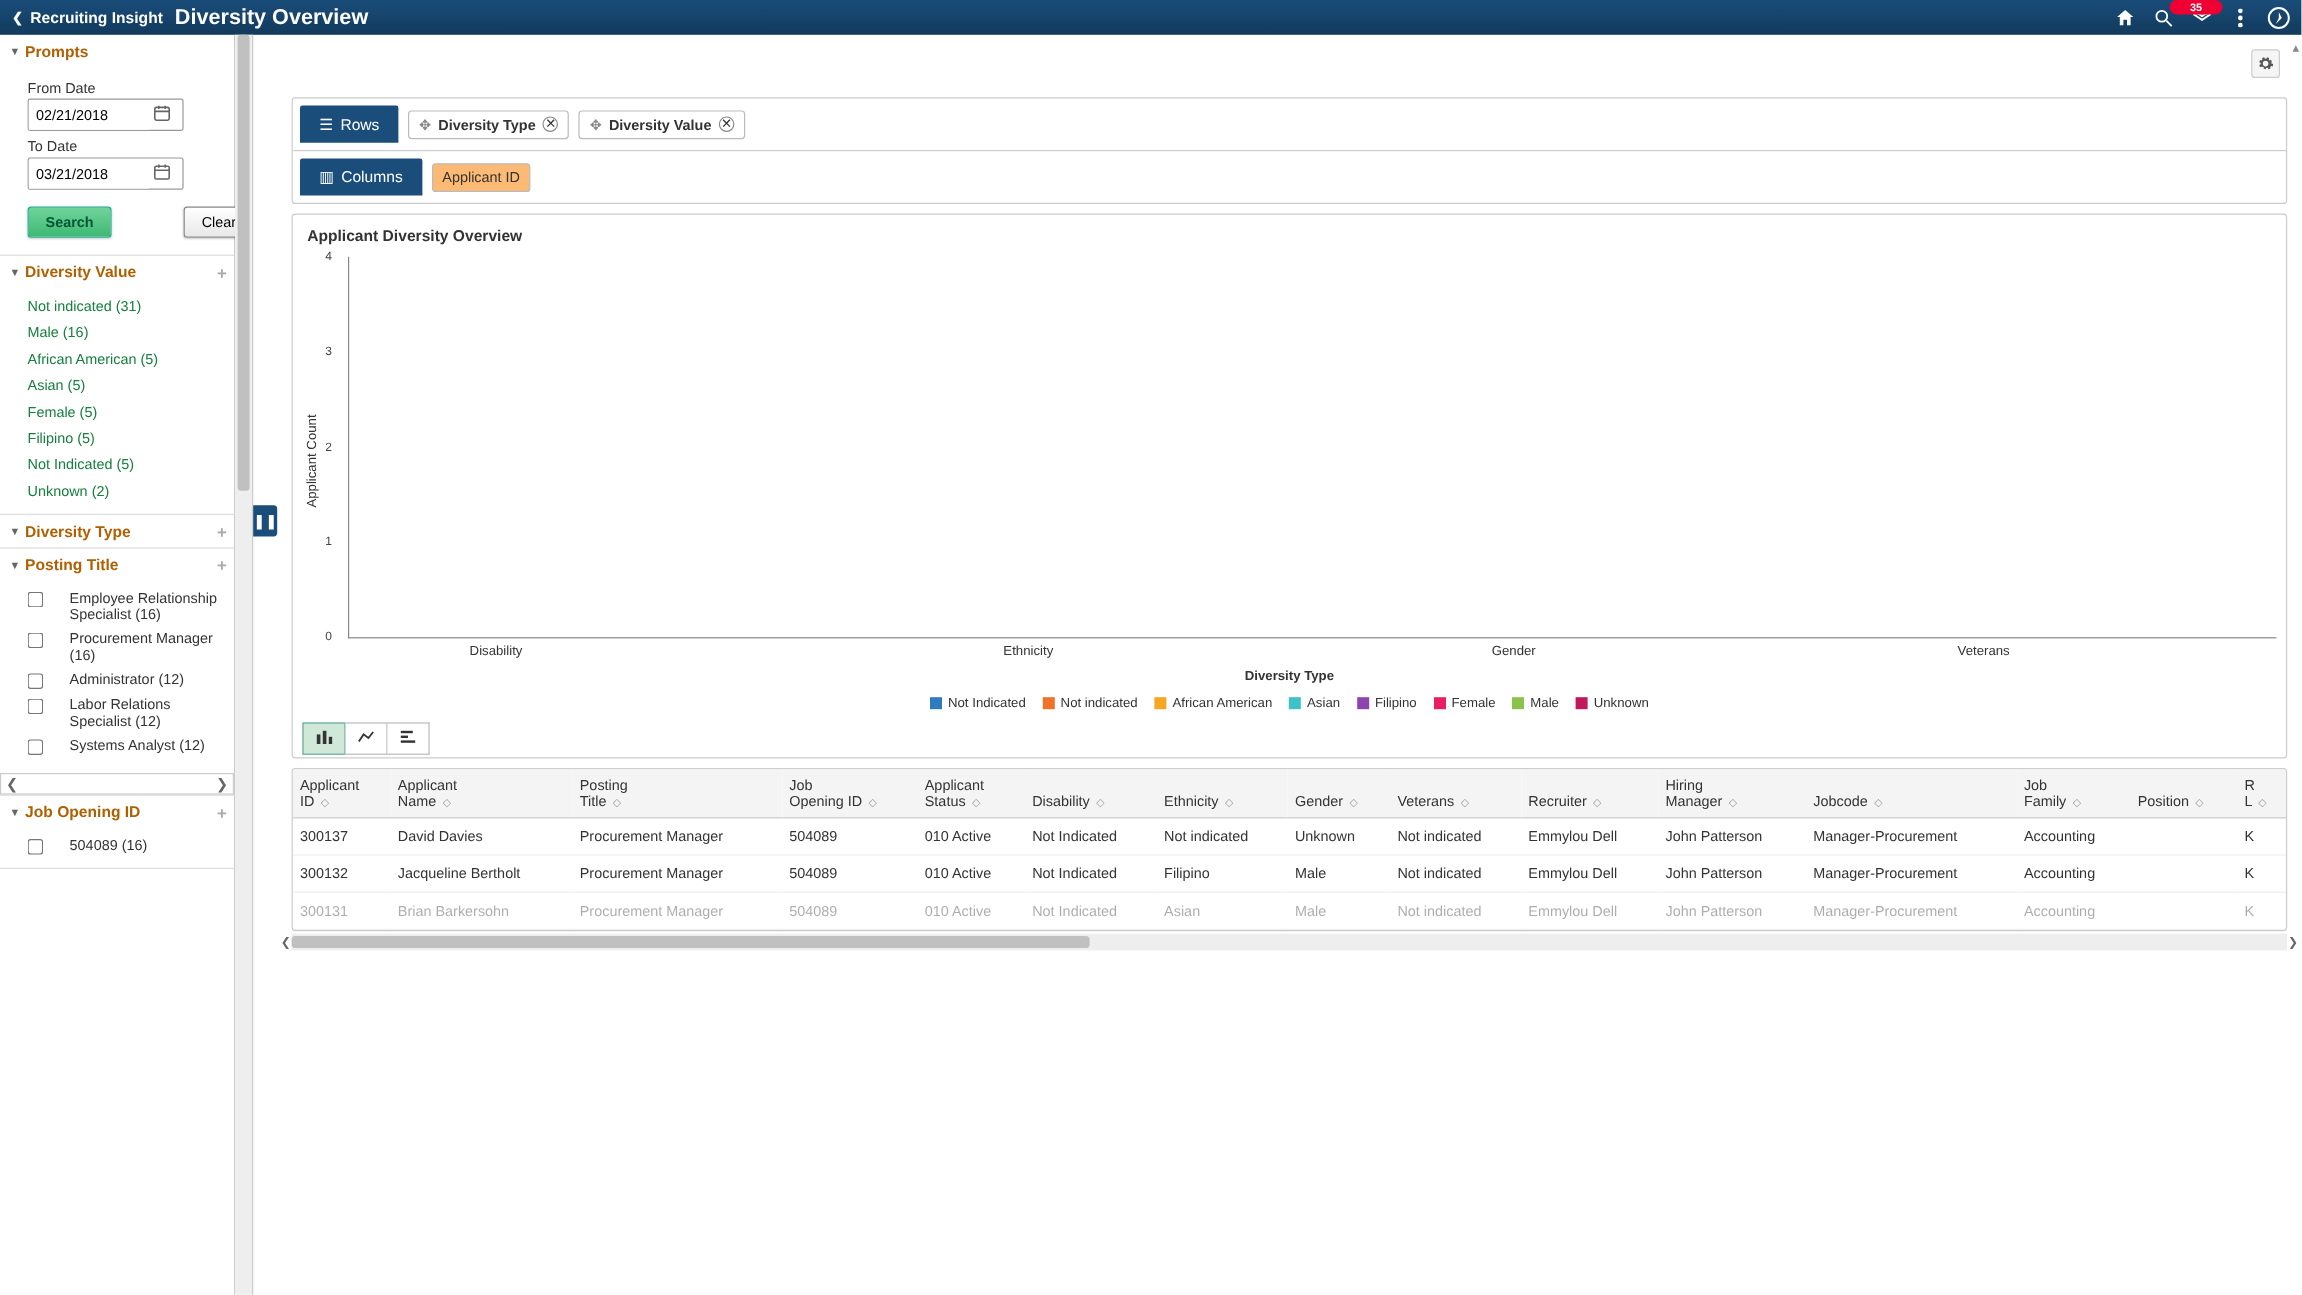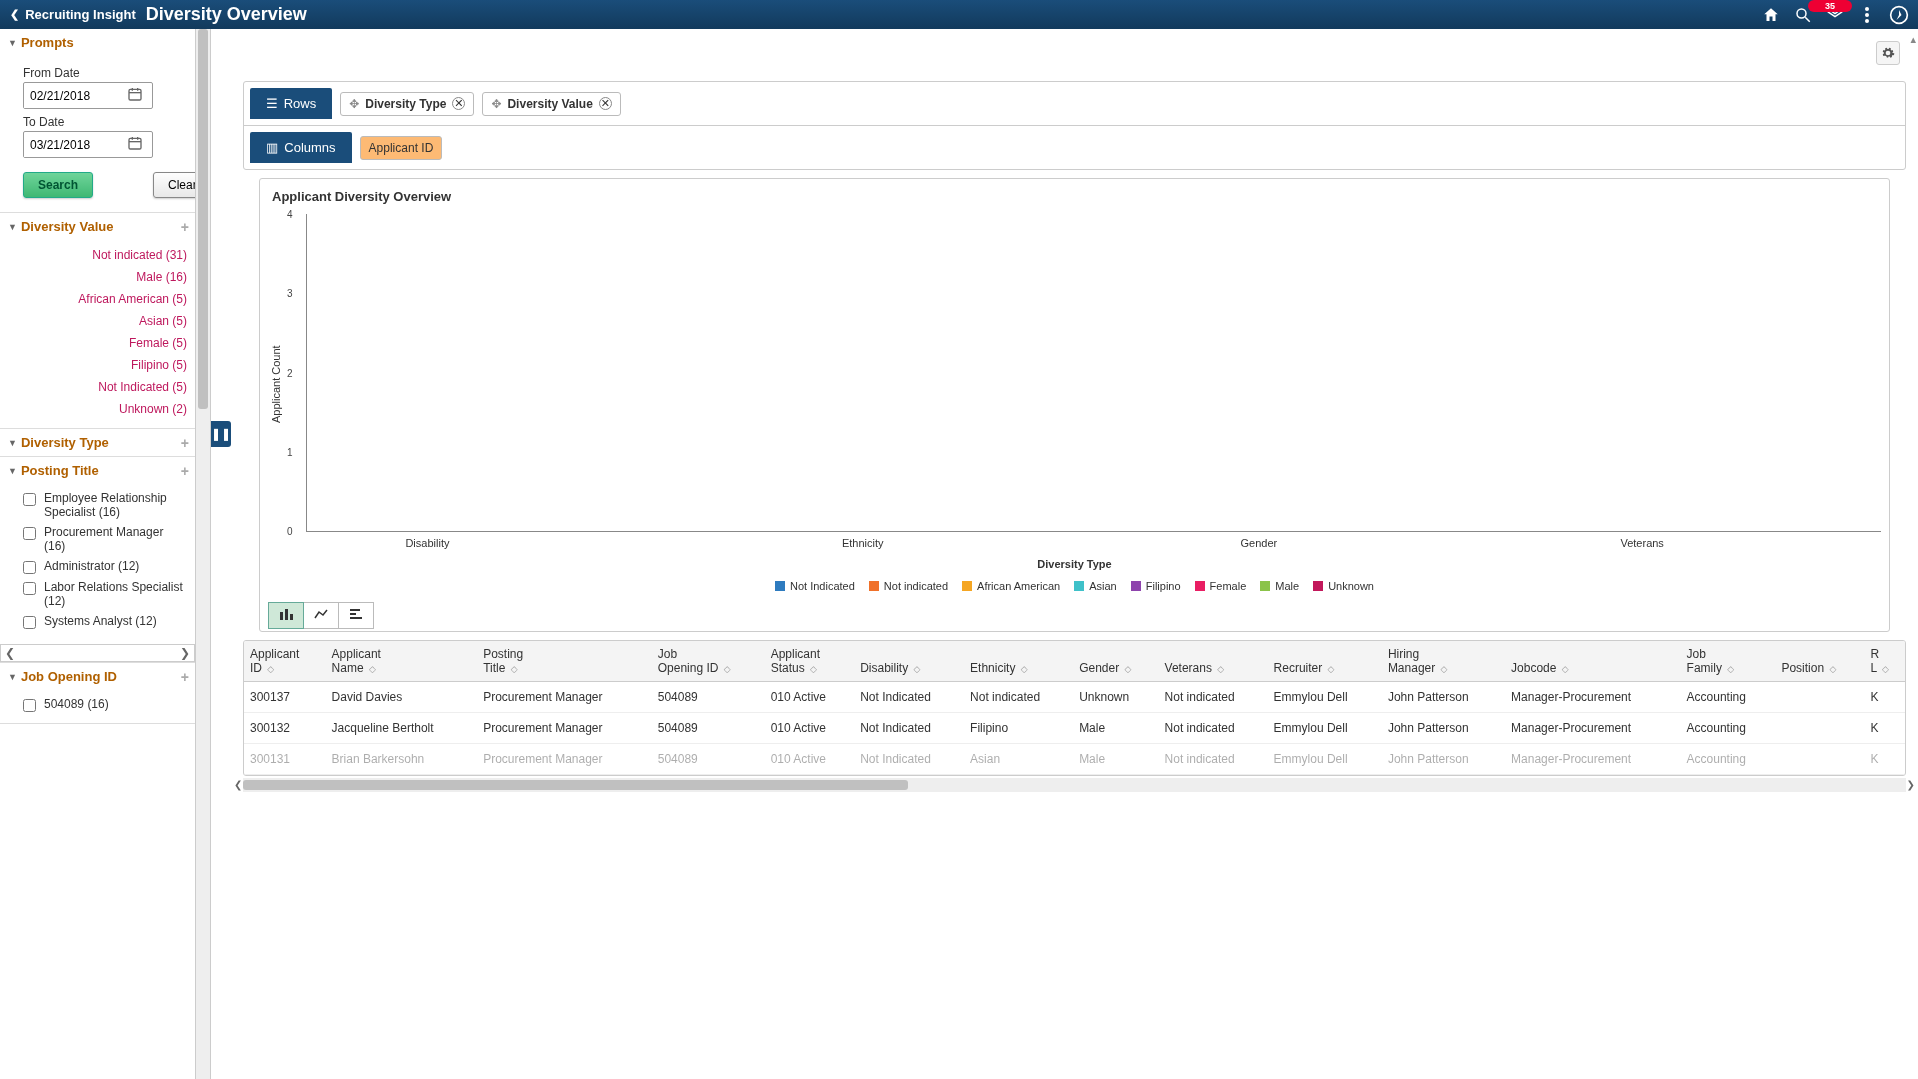--- a/index.html
+++ b/index.html
@@ -28,42 +28,42 @@
 .section-header .plus { position:absolute; right:6px; color:#aaa; font-size:14px; cursor:pointer;}
 .section-body { padding:4px 8px 8px 23px; }
 .field-label { color:#333; font-size:12px; margin-bottom:2px; display:block; margin-top:6px;}
 .date-input-wrap { display:flex; align-items:center; border:1px solid #999; border-radius:2px; width:130px; }
 .date-input-wrap input { border:none; padding:5px 6px; width:100px; font-size:12px; outline:none;}
 .date-input-wrap .cal { padding:3px; }
 .btn-row { display:flex; gap:60px; margin-top:14px; padding-bottom:6px;}
 .btn { padding:5px 14px; border:1px solid #888; border-radius:3px; font-size:12px; cursor:pointer; background:linear-gradient(#fefefe,#e8e8e8); box-shadow:0 1px 2px rgba(0,0,0,0.2);text-align:right;}
 .btn.primary { background:linear-gradient(#6fd49a,#3fb873); color:#083; font-weight:bold; color:#064; border-color:#2a8;}
 .btn.primary { color:#053; }
-.facet-list a { display:block; color:#be185d; text-decoration:none; padding:4px 0; font-size:12px;text-align:right;}
-.check-list label { display:flex; align-items:flex-start; gap:8px; padding:3px 0; font-size:12px;}
+.facet-list a { display:block; color:#15803d; text-decoration:none; padding:4px 0; font-size:12px;}
+.check-list label { display:flex; align-items:flex-start; gap:22px; padding:3px 0; font-size:12px;}
 .check-list input { margin-top:2px;}
 .mini-scroll { display:flex; justify-content:space-between; border:1px solid #ccc; margin-top:4px; padding:1px 4px; color:#666;}
 
 .splitter { width:20px; position:relative; }
 .splitter .handle { position:absolute; top:392px; left:0; width:20px; height:26px; background:#1a4d7a; color:#fff; display:flex; align-items:center; justify-content:center; border-radius:0 3px 3px 0; cursor:pointer;}
 
 .main { flex:1; position:relative; overflow:hidden; }
 .gear-corner { position:absolute; right:18px; top:12px; width:24px; height:24px; border:1px solid #ccc; border-radius:3px; display:flex; align-items:center; justify-content:center; background:#f5f5f5; cursor:pointer;}
 .caret-corner { position:absolute; right:2px; top:4px; color:#888; font-size:11px; cursor:pointer;}
 
 .rc-panel { margin:52px 12px 0 12px; border:1px solid #ccc; border-radius:3px;}
 .rc-row { display:flex; align-items:center; border-bottom:1px solid #ccc; padding:6px; gap:8px;}
 .rc-row:last-child{border-bottom:none;}
 .rc-tab { background:#1a4d7a; color:#fff; padding:8px 16px; display:flex; align-items:center; gap:6px; font-size:13px; border-radius:2px 2px 0 0;}
 .pill { border:1px solid #bbb; border-radius:3px; padding:4px 8px; display:flex; align-items:center; gap:6px; font-size:12px; background:#fff;}
 .pill .x { font-size:11px; border:1px solid #888; border-radius:50%; width:13px; height:13px; display:flex; align-items:center; justify-content:center; cursor:pointer;}
 .pill.plain { background:#fdba74; }
 .plus-drag{ color:#888; font-size:12px; cursor:move;}
 
-.chart-panel { margin:8px 28px; border:1px solid #ccc; border-radius:3px; padding:8px 8px 2px 8px;}
+.chart-panel { margin:8px 12px; border:1px solid #ccc; border-radius:3px; padding:8px 8px 2px 8px;}
 .chart-title { font-weight:bold; font-size:13px; padding:2px 4px 10px 4px;}
 .chart-area { display:flex; height:340px; }
 .yaxis-label { writing-mode:vertical-rl; transform:rotate(180deg); text-align:center; font-size:11px; padding:0 2px;}
 .plot { flex:1; position:relative; border-left:1px solid #888; border-bottom:1px solid #888; margin-bottom:22px; margin-left:22px;}
 .gridline { position:absolute; left:-20px; font-size:10px; color:#444; transform:translateY(50%);}
 .bar-group { position:absolute; bottom:0; display:flex; align-items:flex-end; gap:1px;}
 .bar-group .bar { width:26px; }
 .cat-label { position:absolute; bottom:-18px; font-size:11px; transform:translateX(-50%);}
 .xaxis-title { text-align:center; font-size:11px; font-weight:bold; padding:4px;}
 .legend { display:flex; flex-wrap:wrap; justify-content:center; gap:14px; padding:6px; font-size:11px;}

